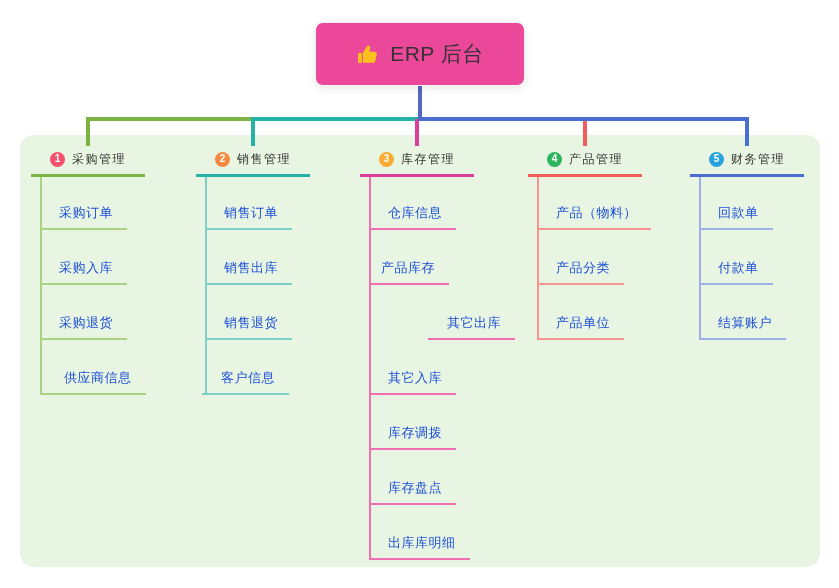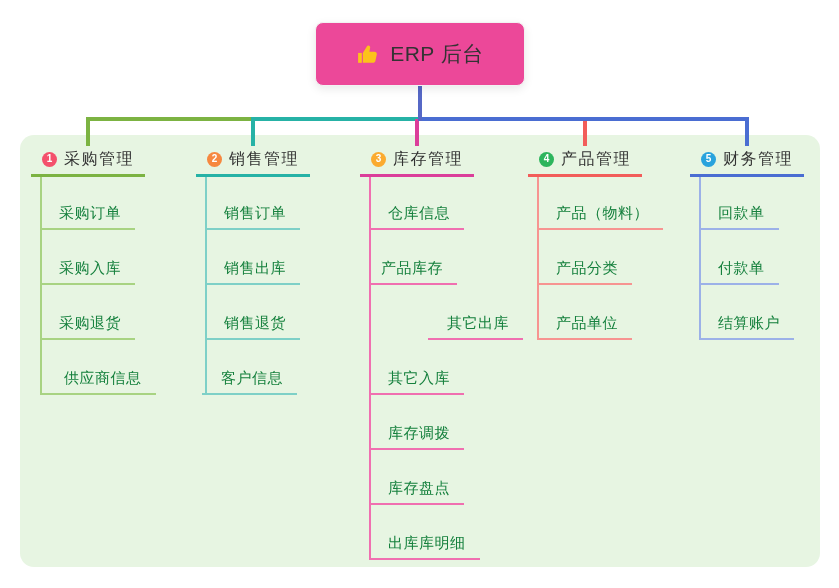--- a/index.html
+++ b/index.html
@@ -19,23 +19,23 @@
   .thumb{width:25px;height:25px;flex:0 0 auto;}
   .root-label{font-size:21px;color:#333;font-weight:500;letter-spacing:.5px;}
   .abs{position:absolute;}
   .branch-label{
     position:absolute;height:22px;display:flex;align-items:center;justify-content:center;gap:7px;
   }
   .badge{
     width:15px;height:15px;border-radius:50%;color:#fff;font-size:10px;font-weight:bold;
     display:flex;align-items:center;justify-content:center;line-height:1;flex:0 0 auto;
   }
-  .branch-title{font-size:16px;font-weight:500;color:#333;letter-spacing:1.5px;white-space:nowrap;}
+  .branch-title{font-size:12px;font-weight:500;color:#333;letter-spacing:1.5px;white-space:nowrap;}
   .item{
-    position:absolute;white-space:nowrap;line-height:20px;font-size:15px;color:#15803d;
+    position:absolute;white-space:nowrap;line-height:20px;font-size:13px;color:#1d4ed8;
     letter-spacing:.5px;padding:0 14px 5px 19px;border-bottom-style:solid;border-bottom-width:2px;
   }
 </style>
 </head>
 <body>
 
 <div class="canvas">
   <div class="panel" id="panel" style="background: rgb(231, 245, 226);"></div>
 
   <svg class="connectors" id="connectors" viewBox="0 0 839 588" shape-rendering="crispEdges">

